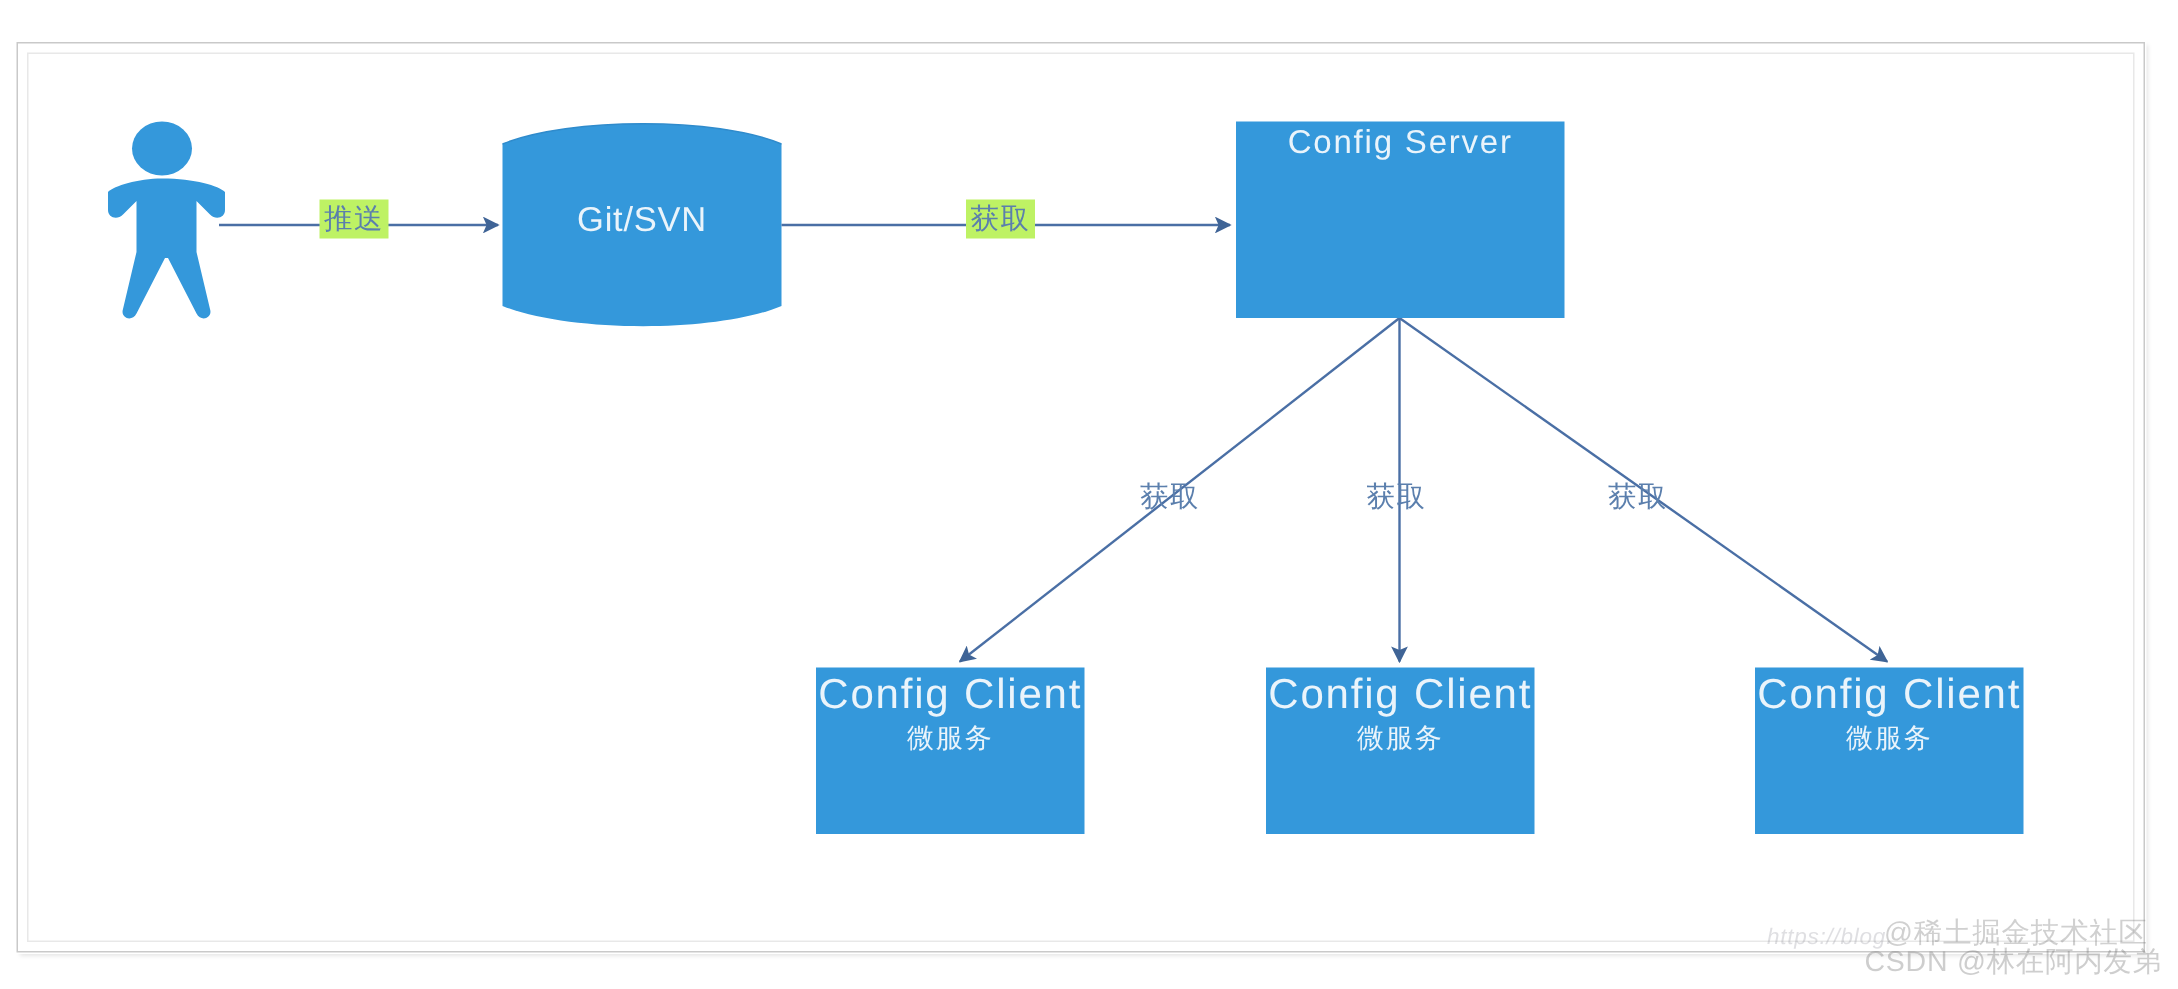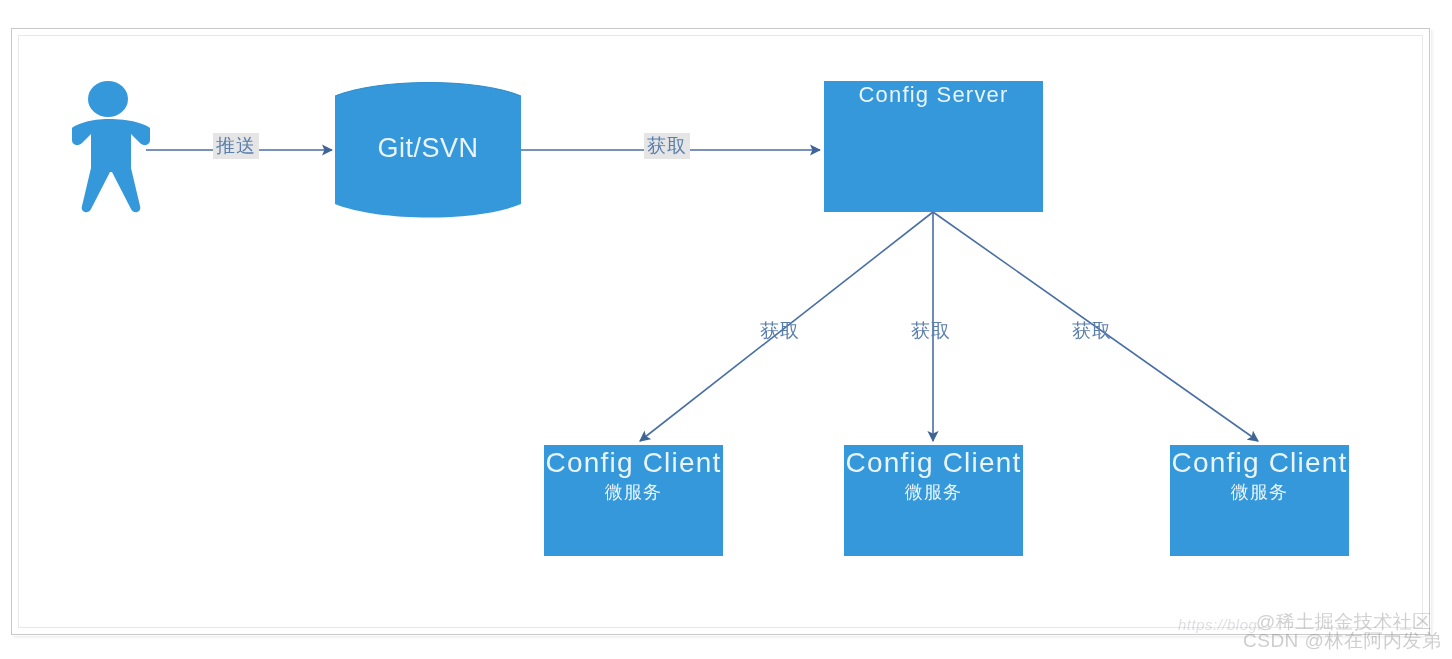--- a/index.html
+++ b/index.html
@@ -85,32 +85,32 @@
   #client-2 { left: 844px; top: 445px; width: 179px; height: 111px; }
   #client-3 { left: 1170px; top: 445px; width: 179px; height: 111px; }
 
   .cyl-label {
     position: absolute;
     left: 335px;
     top: 133px;
     width: 186px;
     text-align: center;
     color: #eaf4fb;
-    font-size: 27px;
+    font-size: 23px;
     letter-spacing: 0.5px;
     pointer-events: none;
   }
 
   .edge-label {
     position: absolute;
     color: #5b7fad;
     font-size: 19px;
     letter-spacing: 1px;
     white-space: nowrap;
-    background: #e5e5e5;
+    background: #bef264;
     padding: 0 3px;
   }
   #label-push   { left: 213px; top: 133px; }
   #label-fetch-main { left: 644px; top: 133px; }
   #label-fetch-1 { left: 757px; top: 318px; background: transparent; }
   #label-fetch-2 { left: 908px; top: 318px; background: transparent; }
   #label-fetch-3 { left: 1069px; top: 318px; background: transparent; }
 
   .watermark {
     position: absolute;

